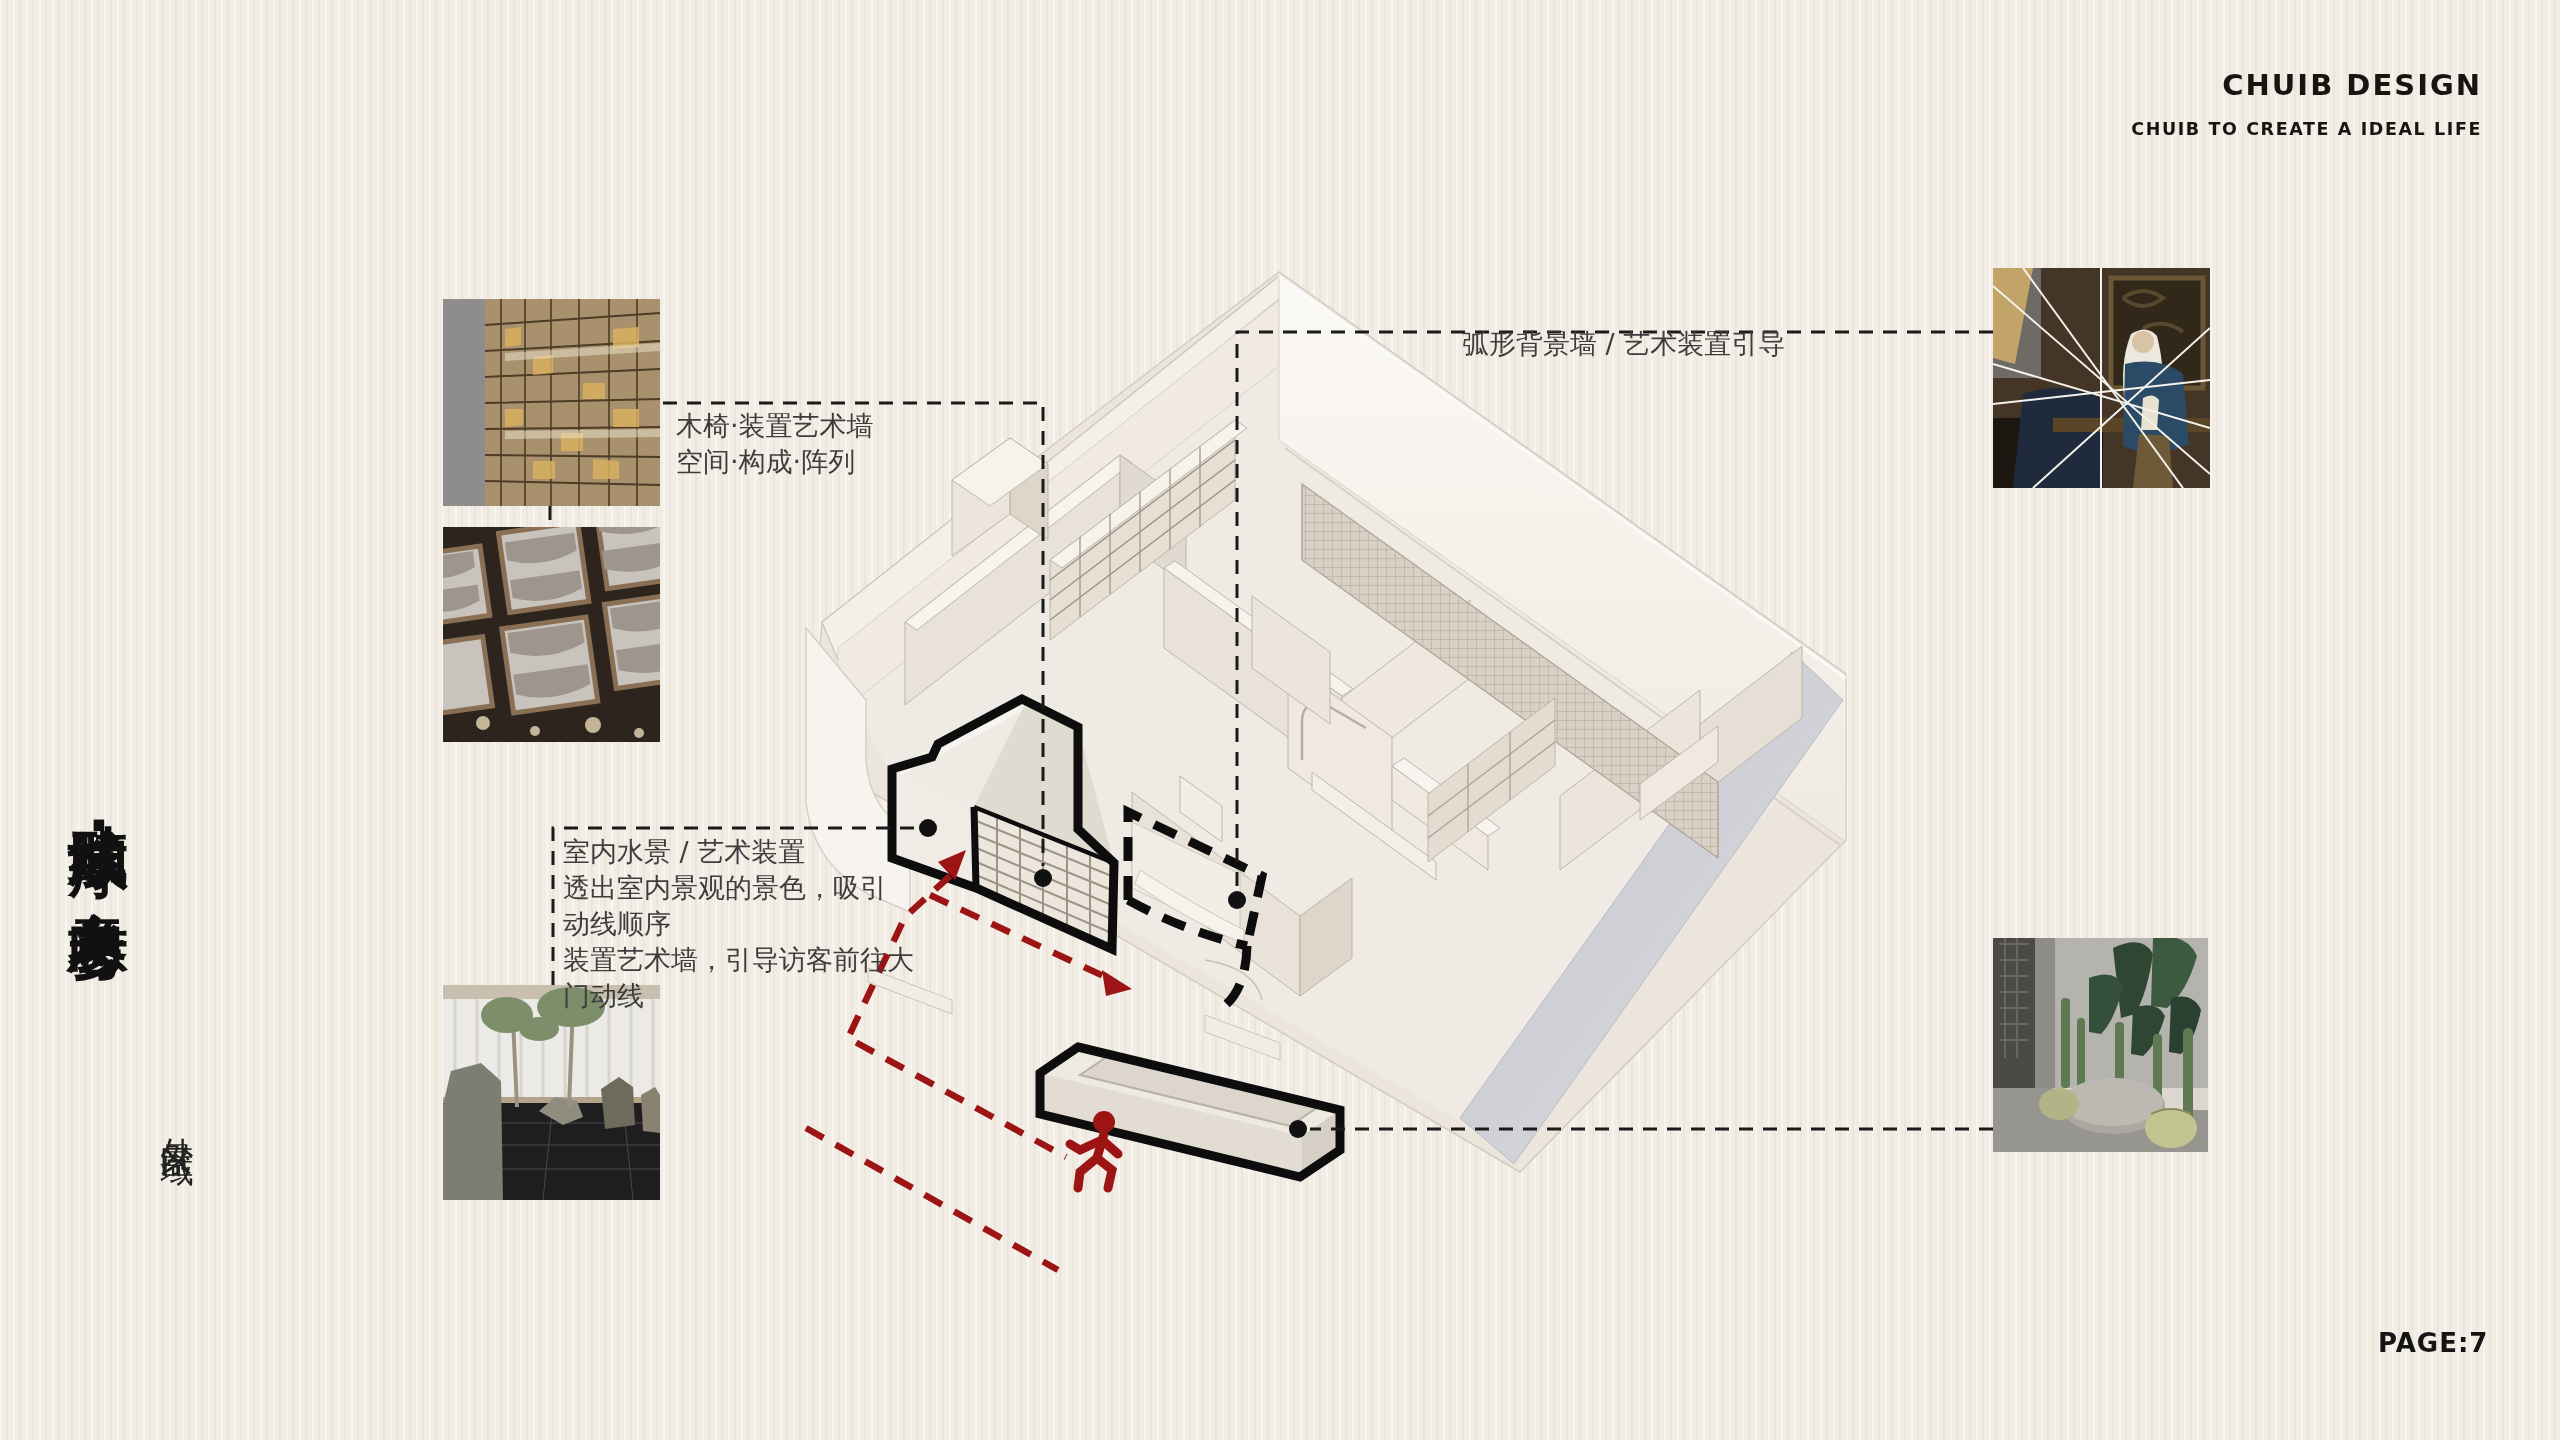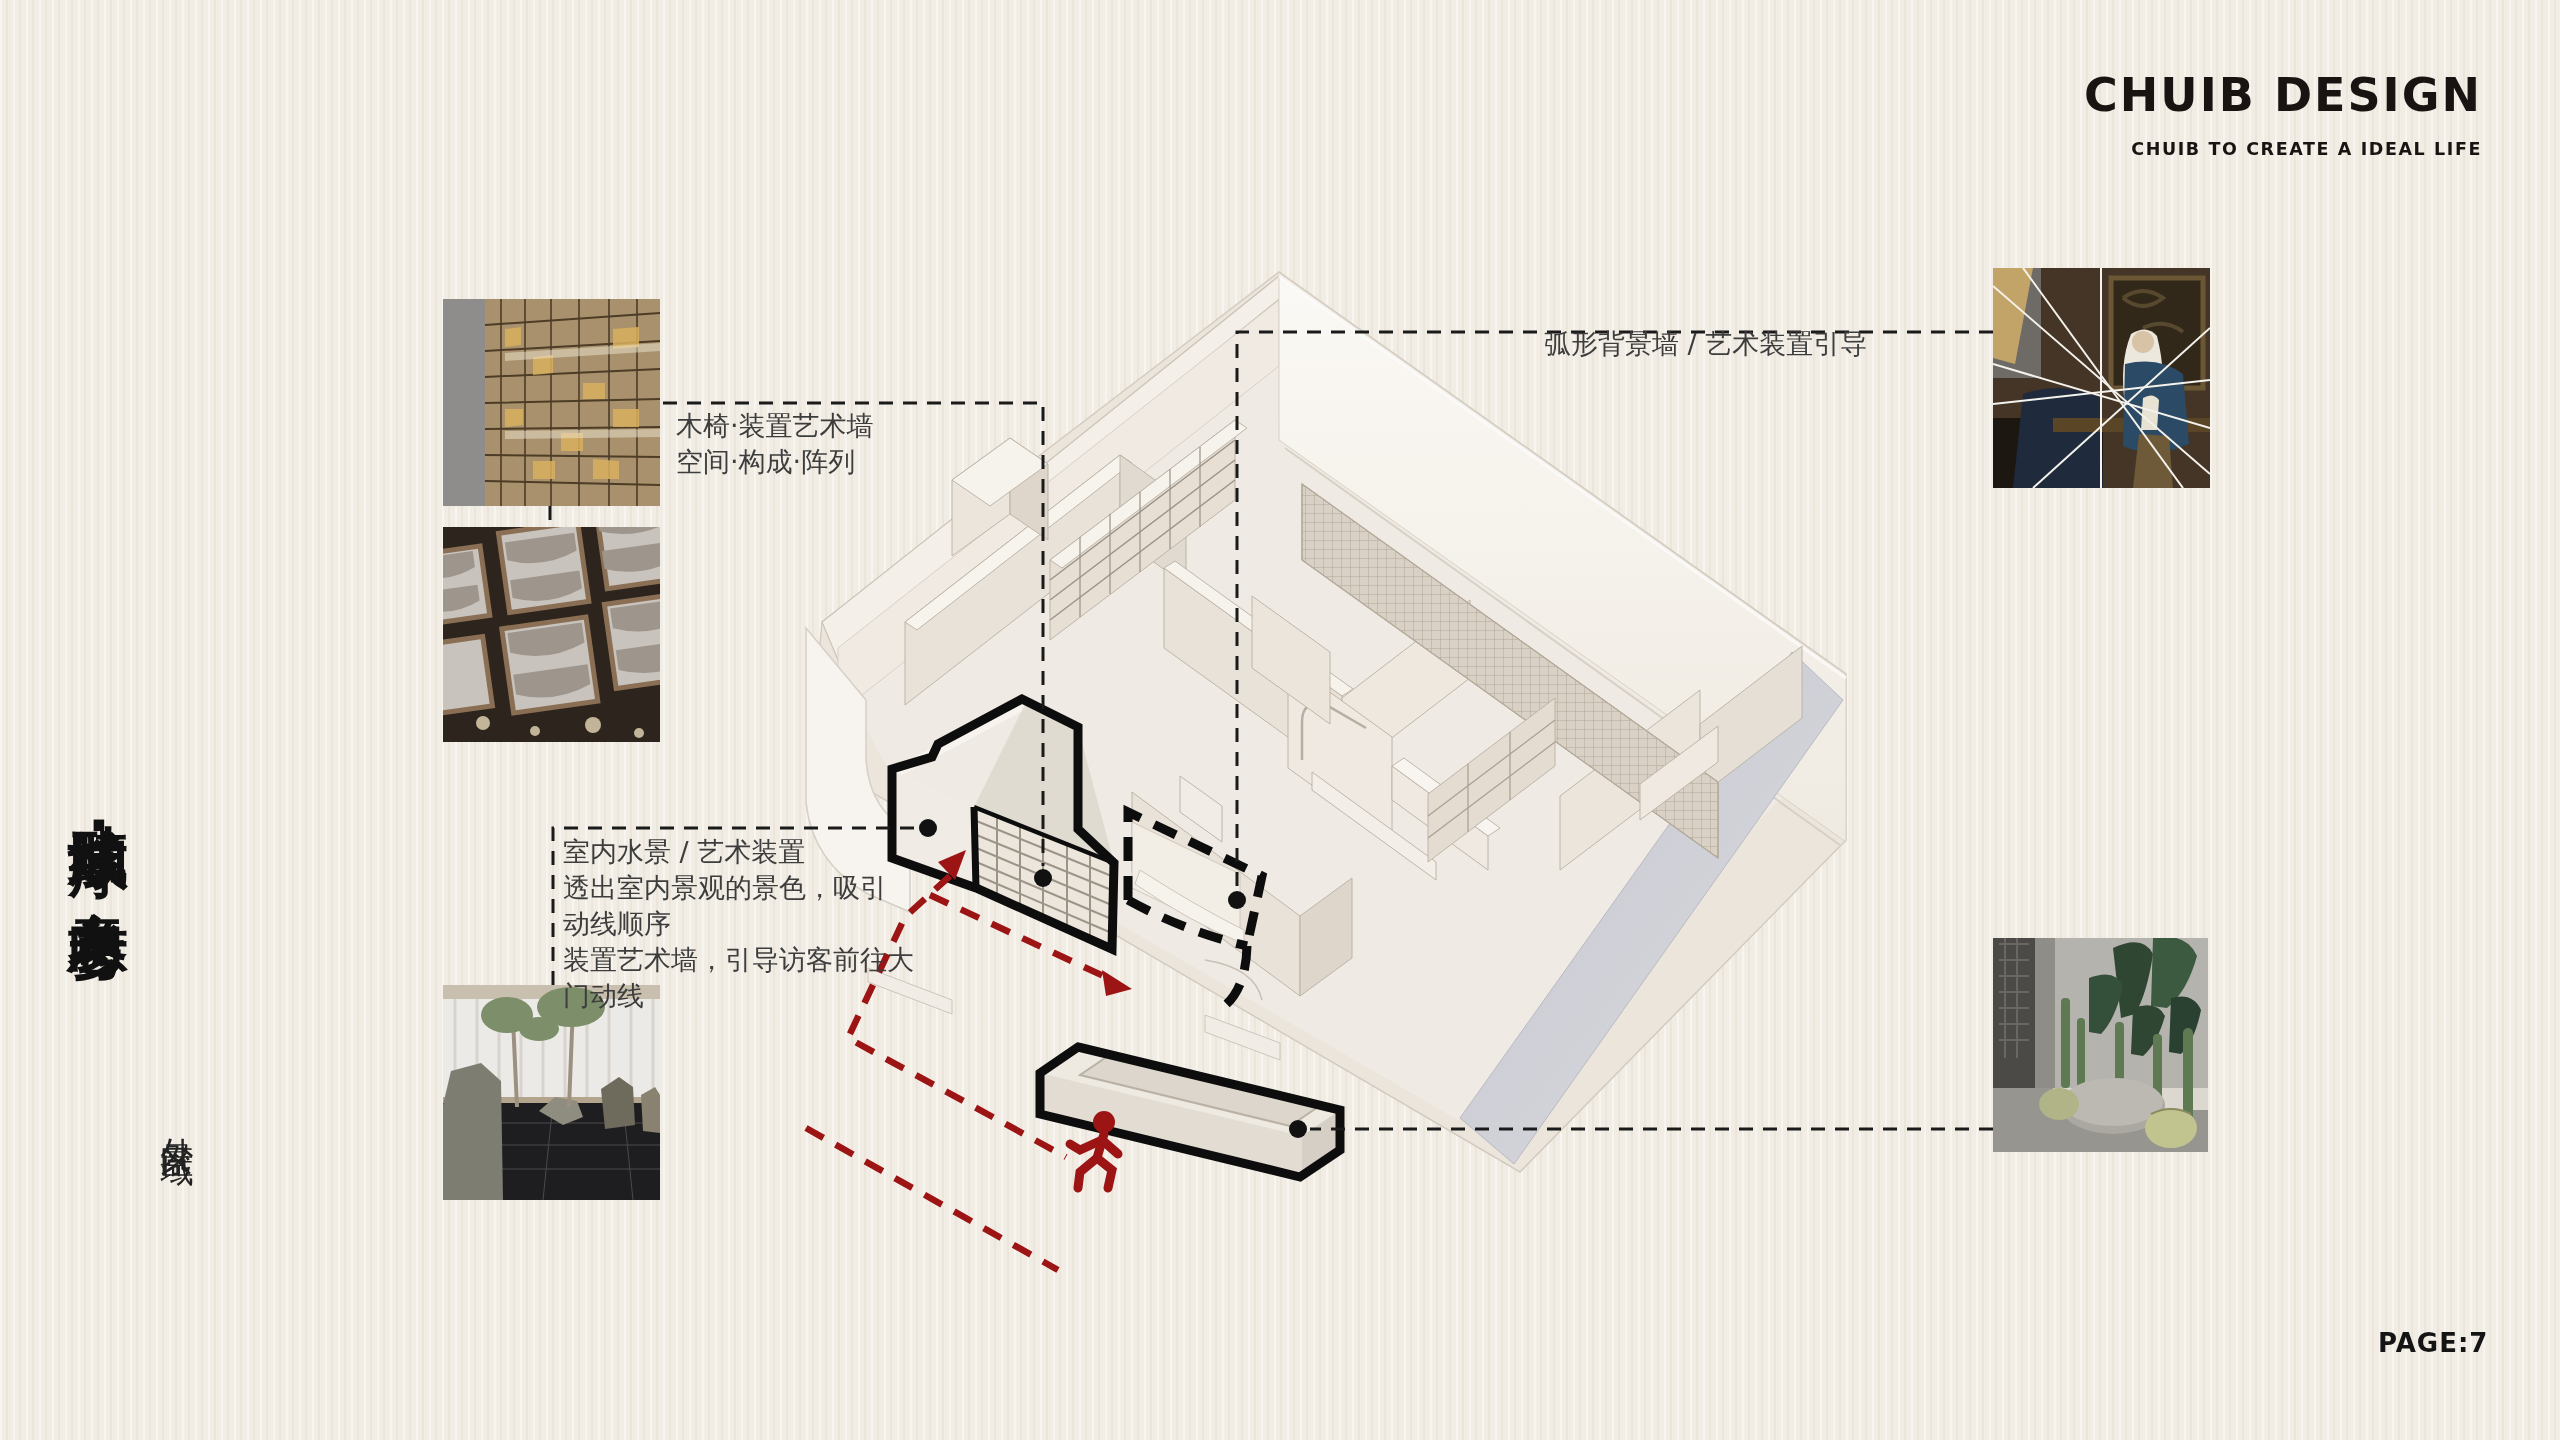--- a/index.html
+++ b/index.html
@@ -13,21 +13,21 @@
       rgba(203,192,176,.18) 6px 8px, rgba(255,255,255,0) 8px 13px);}
   svg.plan{position:absolute;left:0;top:0;width:2560px;height:1440px;}
   
   .annot{position:absolute;font-size:27px;line-height:36px;color:#3d3d3d;white-space:nowrap;z-index:6;}
   .annot div{white-space:nowrap;}
   .vtitle{position:absolute;writing-mode:vertical-rl;text-orientation:upright;
     font-weight:700;color:#111;z-index:6;}
   .vtitle.big{left:58px;top:778px;font-size:60px;letter-spacing:3px;}
   .vtitle.small{left:154px;top:1112px;font-size:33px;font-weight:400;letter-spacing:5px;color:#222;}
   .brand{position:absolute;right:78px;top:68px;text-align:right;z-index:6;color:#191411;}
-  .brand .logo{font-size:46px;font-weight:800;letter-spacing:2px;}
+  .brand .logo{font-size:29px;font-weight:800;letter-spacing:2px;}
   .brand .tagline{font-size:17.5px;font-weight:600;letter-spacing:1.6px;margin-top:17px;}
   .pageno{position:absolute;left:2378px;top:1328px;font-size:26px;font-weight:600;
     letter-spacing:1px;color:#141414;z-index:6;text-align:right;}
   
   .photo{position:absolute;overflow:hidden;z-index:5;}
   .photo svg{display:block;width:100%;height:100%;}
 </style>
 </head>
 <body>
 
@@ -335,21 +335,21 @@
       <ellipse cx="178" cy="190" rx="26" ry="20" fill="#c2c490"></ellipse>
       <path d="M158,176 q20,-10 40,0" stroke="#8a8c60" stroke-width="2" fill="none"></path>
     </svg>
   </div>
 
   <div class="annot" style="left:676px;top:408px;">
     <div>木椅·装置艺术墙</div>
     <div>空间·构成·阵列</div>
   </div>
 
-  <div class="annot" style="left:1544px;top:326px;">
+  <div class="annot" style="left:1462px;top:326px;">
     <div>弧形背景墙 / 艺术装置引导</div>
   </div>
 
   <div class="annot" style="left:563px;top:834px;">
     <div>室内水景 / 艺术装置</div>
     <div>透出室内景观的景色，吸引</div>
     <div>动线顺序</div>
     <div>装置艺术墙，引导访客前往大</div>
     <div>门动线</div>
   </div>

